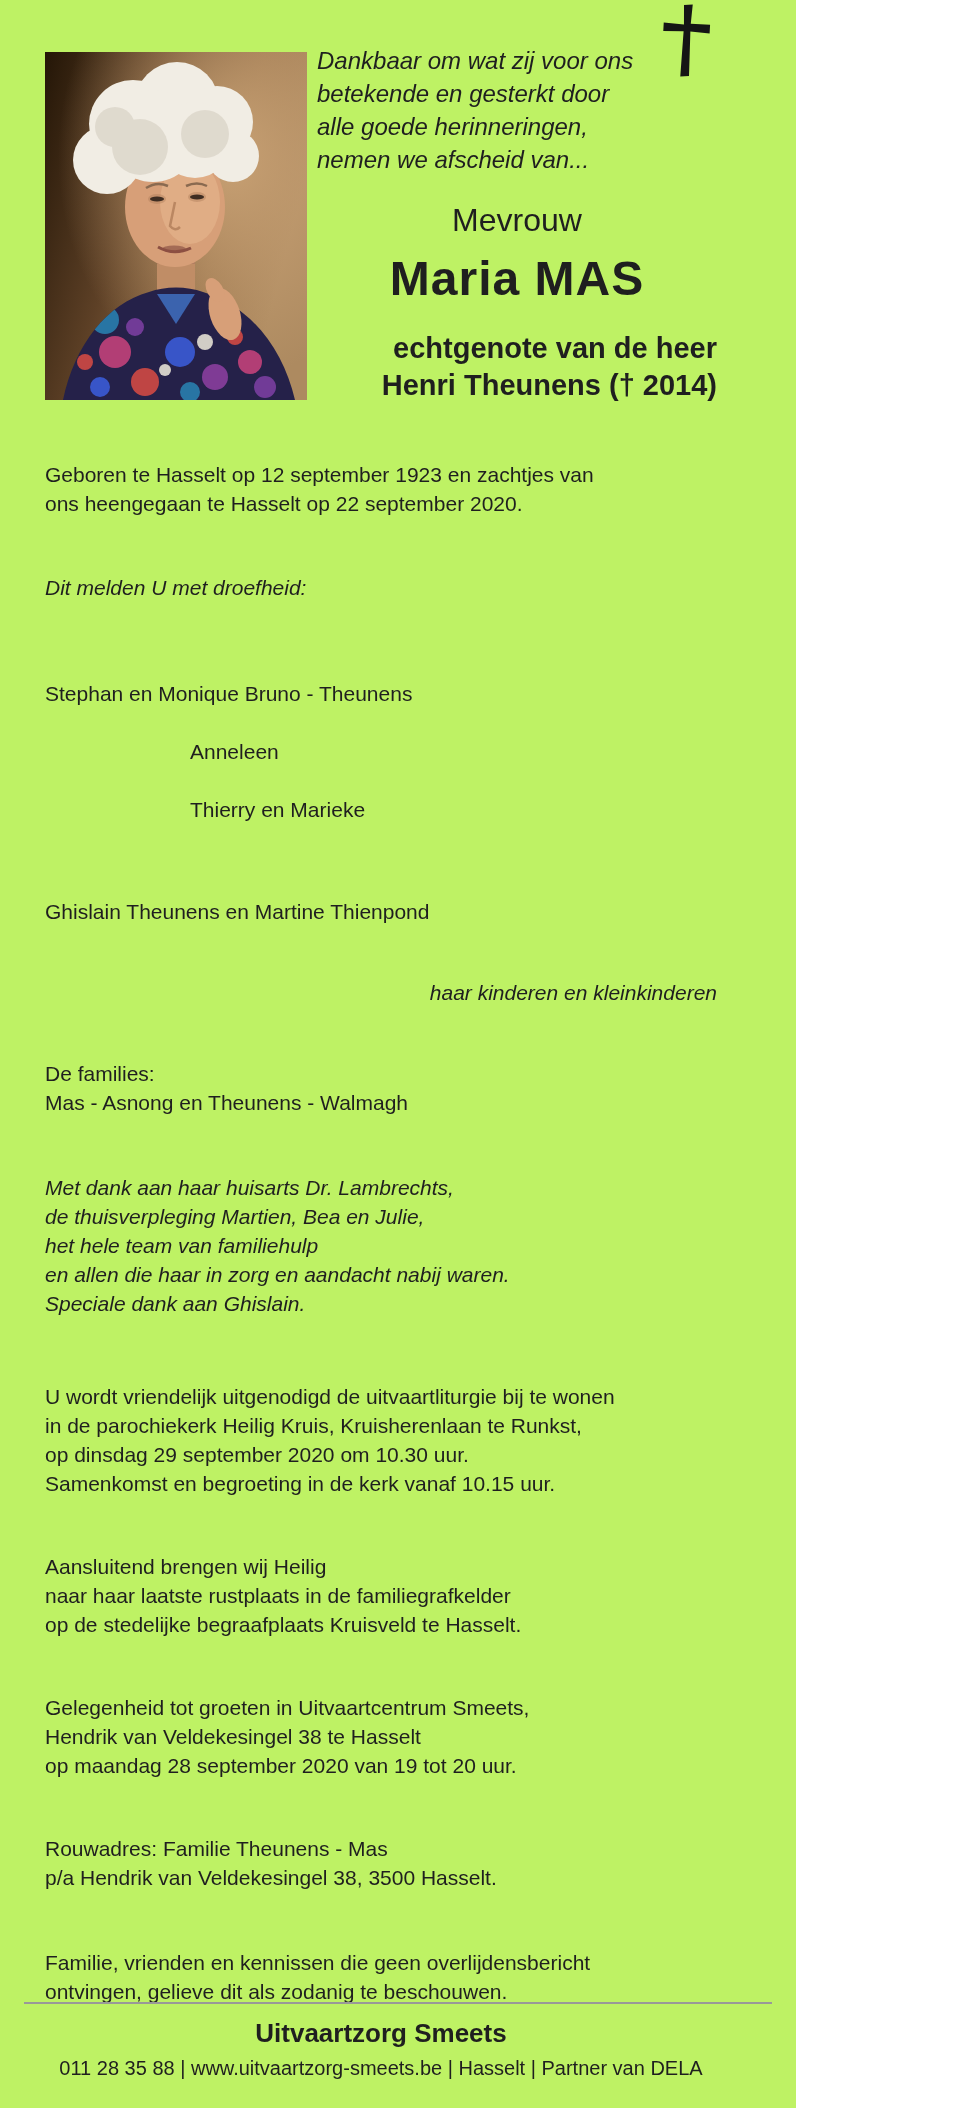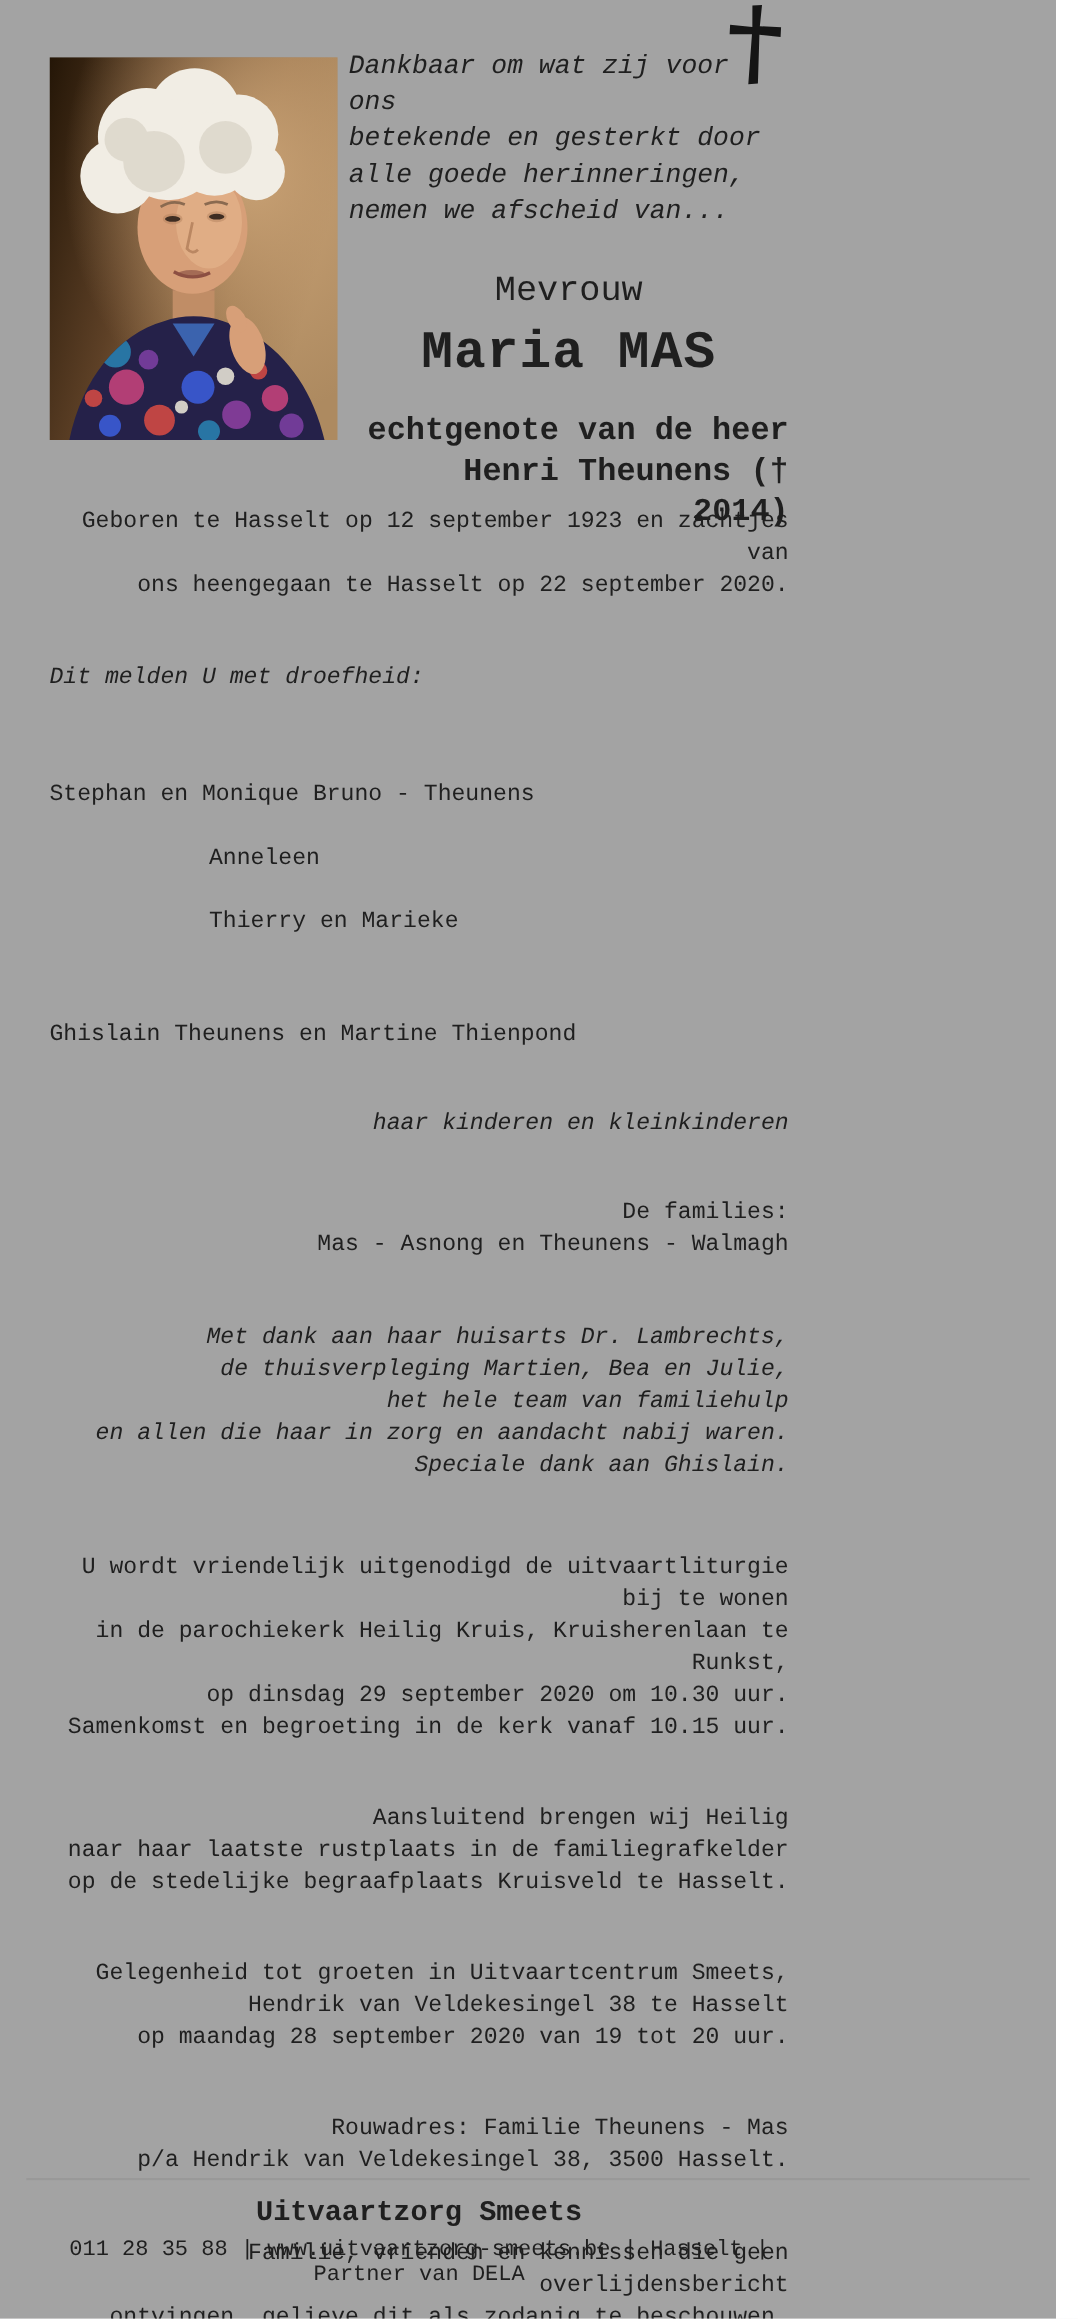--- a/index.html
+++ b/index.html
@@ -1,60 +1,60 @@
 <!DOCTYPE html>
 <html><head>
 <meta charset="utf-8">
 <style>
   * { box-sizing: border-box; }
   html, body { margin: 0; padding: 0; background: #ffffff; }
   .page {
     position: relative;
-    width: 960px;
+    width: 796px;
     height: 2108px;
-    background: #a3a3a3;
-    font-family: Liberation Mono, monospace;
+    background: #bef264;
+    font-family: Liberation Sans, sans-serif;
     color: #1f1f1f;
     overflow: hidden;
   }
   .content { position: absolute; left: 45px; top: 0; width: 672px; }
 
   
   .header { position: relative; height: 430px; }
   .photo { position: absolute; left: 0; top: 52px; width: 262px; height: 348px; }
   .photo svg { display: block; width: 100%; height: 100%; }
   .cross { position: absolute; right: 2px; top: 2px; width: 58px; height: 78px; }
   .cross svg { display: block; width: 100%; height: 100%; }
   .header-right { position: absolute; left: 272px; top: 44px; width: 400px; }
   .intro {
     font-style: italic;
     font-size: 24px;
     line-height: 33px;
     white-space: pre-line;
   }
-  .salutation { margin-top: 37px; text-align: center; font-size: 32px; }
+  .salutation { margin-top: 26px; text-align: center; font-size: 32px; }
   .deceased-name {
     margin-top: 12px;
     text-align: center;
     font-size: 48px;
     font-weight: bold;
     letter-spacing: 1px;
   }
   .spouse {
     margin-top: 24px;
     text-align: right;
     font-size: 29px;
     font-weight: bold;
     line-height: 37px;
     white-space: pre-line;
   }
 
   
   .sec { font-size: 21px; line-height: 29px; white-space: pre-line; }
-  .center { text-align: right; }
+  .center { text-align: left; }
   .right  { text-align: right; }
   .italic { font-style: italic; }
   .indent { padding-left: 145px; }
 
   .g30 { margin-top: 30px; }
   .g44 { margin-top: 44px; }
   .g48 { margin-top: 48px; }
   .g54 { margin-top: 54px; }
   .g55 { margin-top: 55px; }
   .g56 { margin-top: 56px; }

